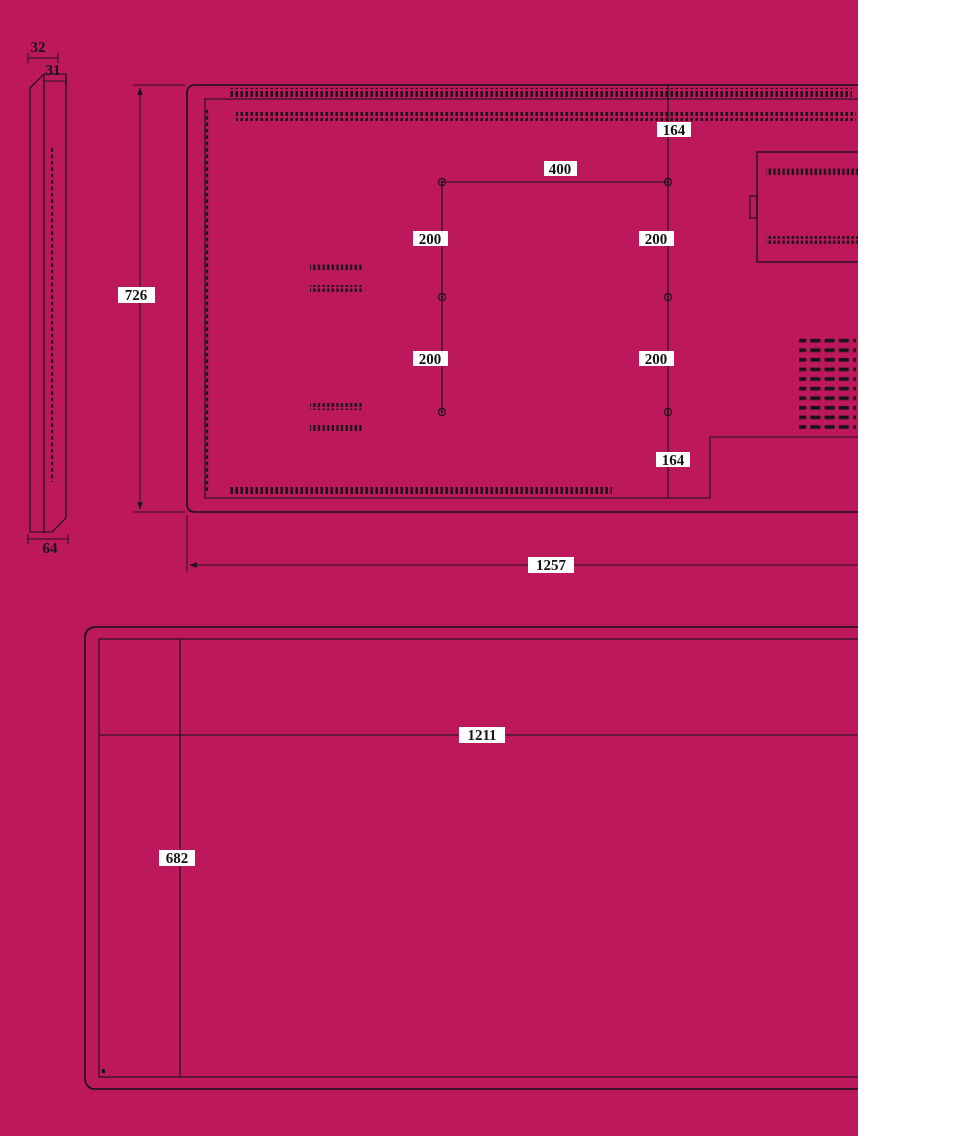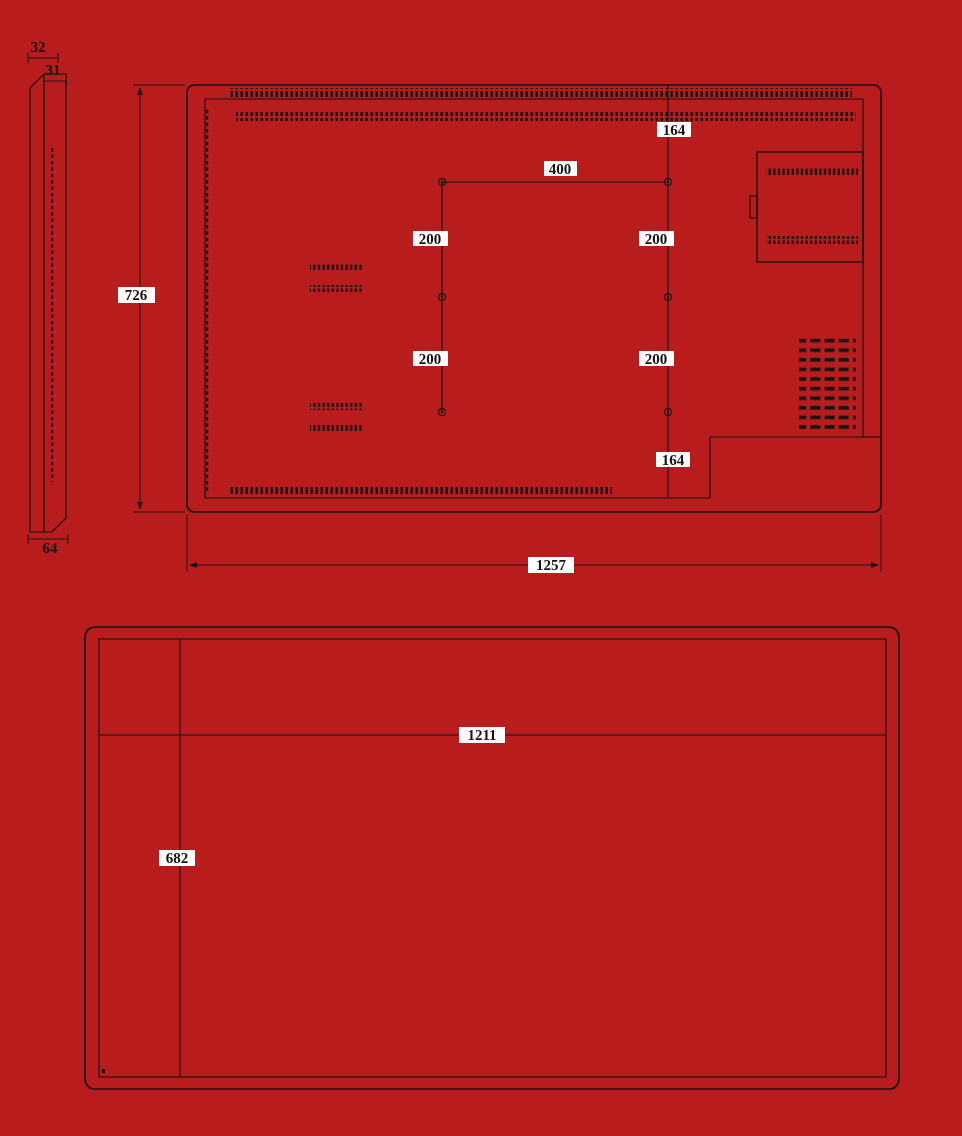--- a/index.html
+++ b/index.html
@@ -1,23 +1,23 @@
 <!DOCTYPE html>
 <html><head>
 <meta charset="utf-8">
 <style>
   html, body {
     margin: 0;
     padding: 0;
     background: #ffffff;
   }
   .page {
-    width: 962px;
+    width: 858px;
     height: 1136px;
-    background: #b91c1c;
+    background: #be185d;
     position: relative;
     overflow: hidden;
   }
   svg { display: block; }
   .dim-label {
     font-family: "Liberation Serif", "DejaVu Serif", serif;
     font-weight: 700;
     font-size: 15px;
     fill: #141414;
     stroke: none;

